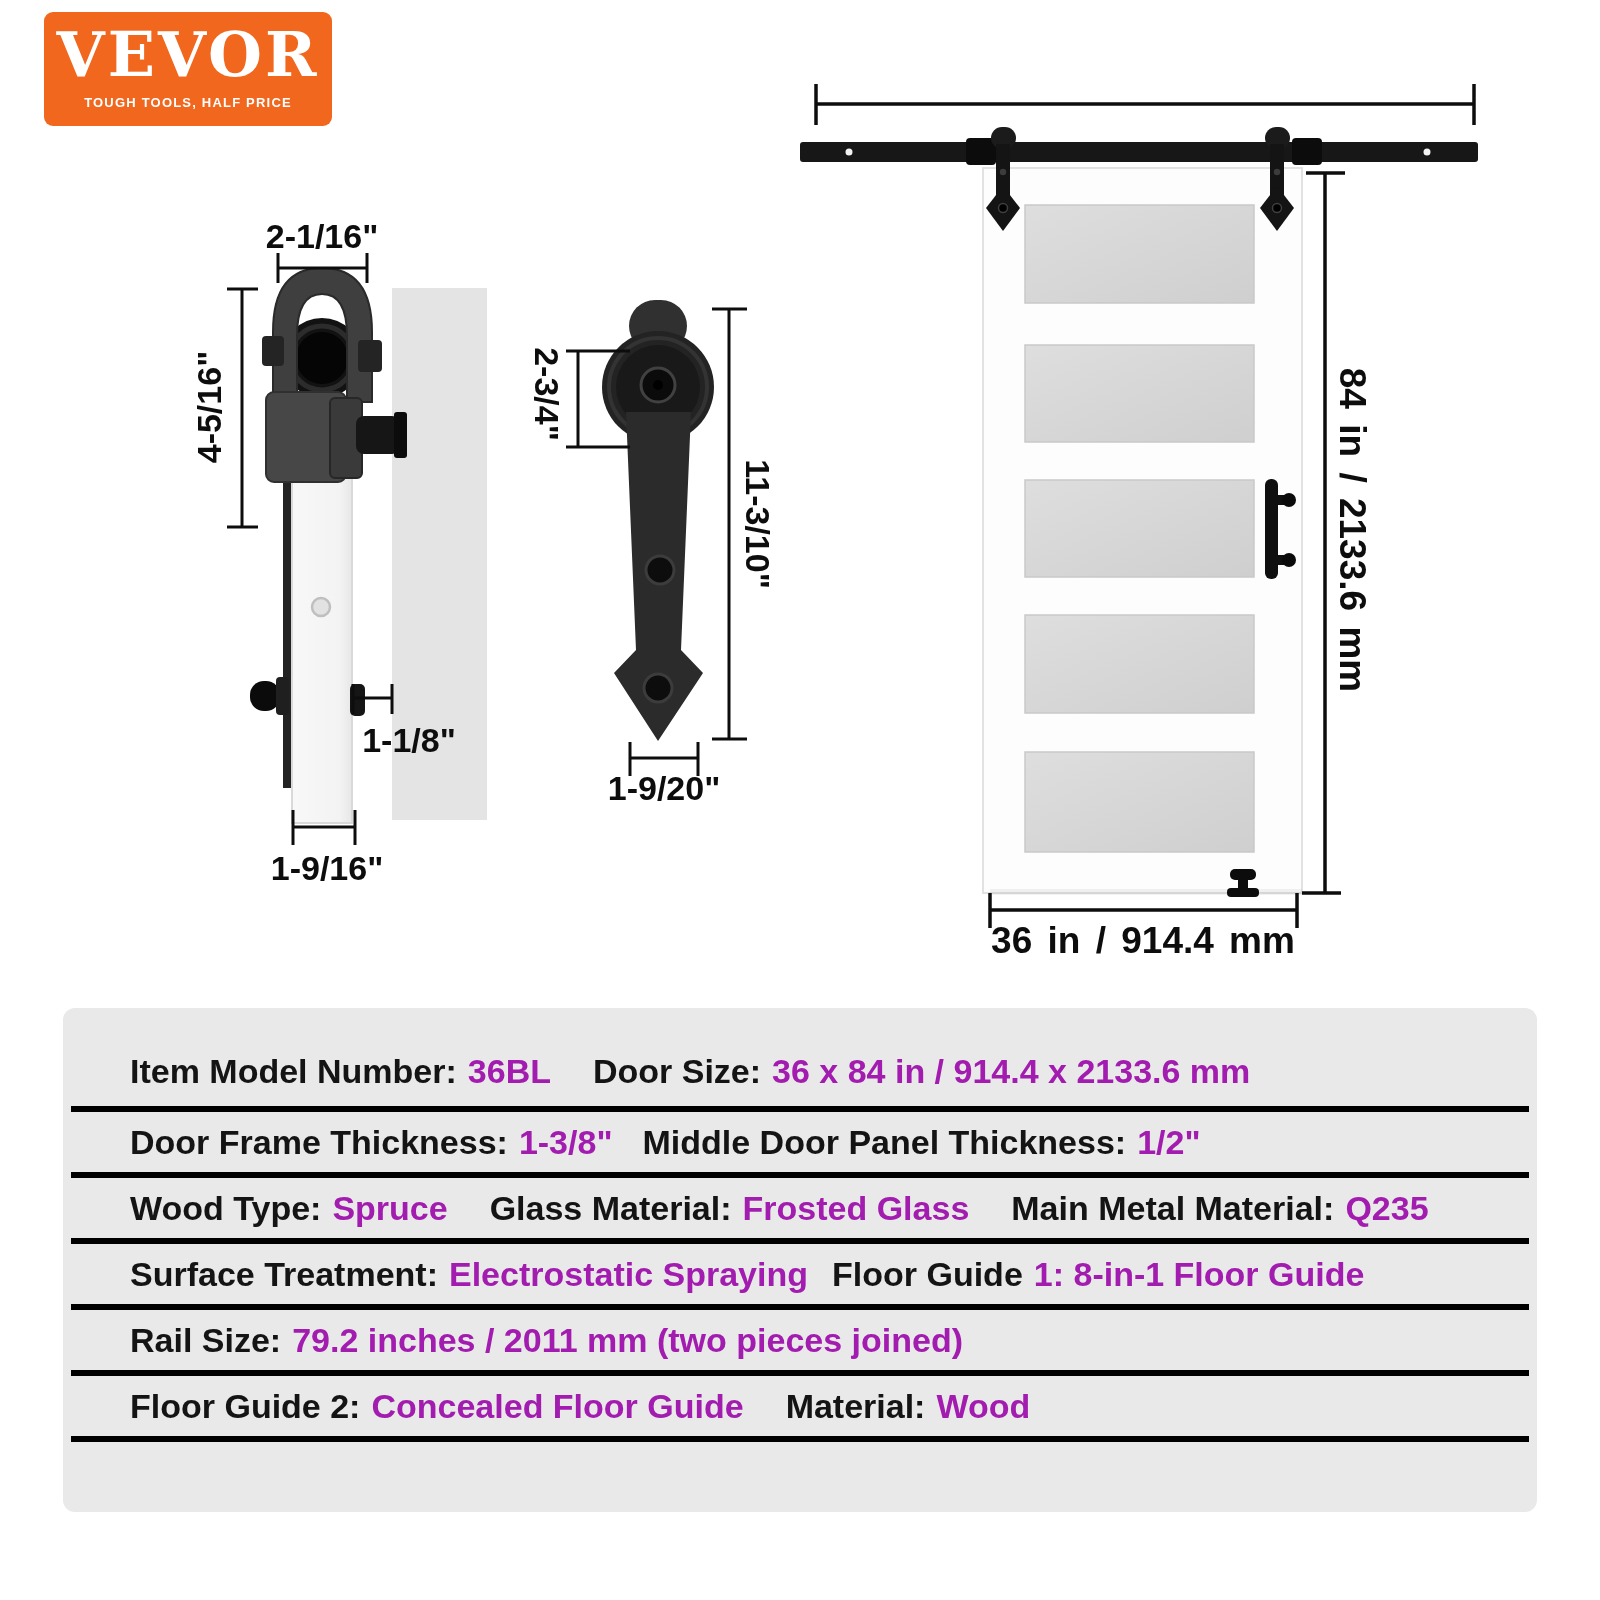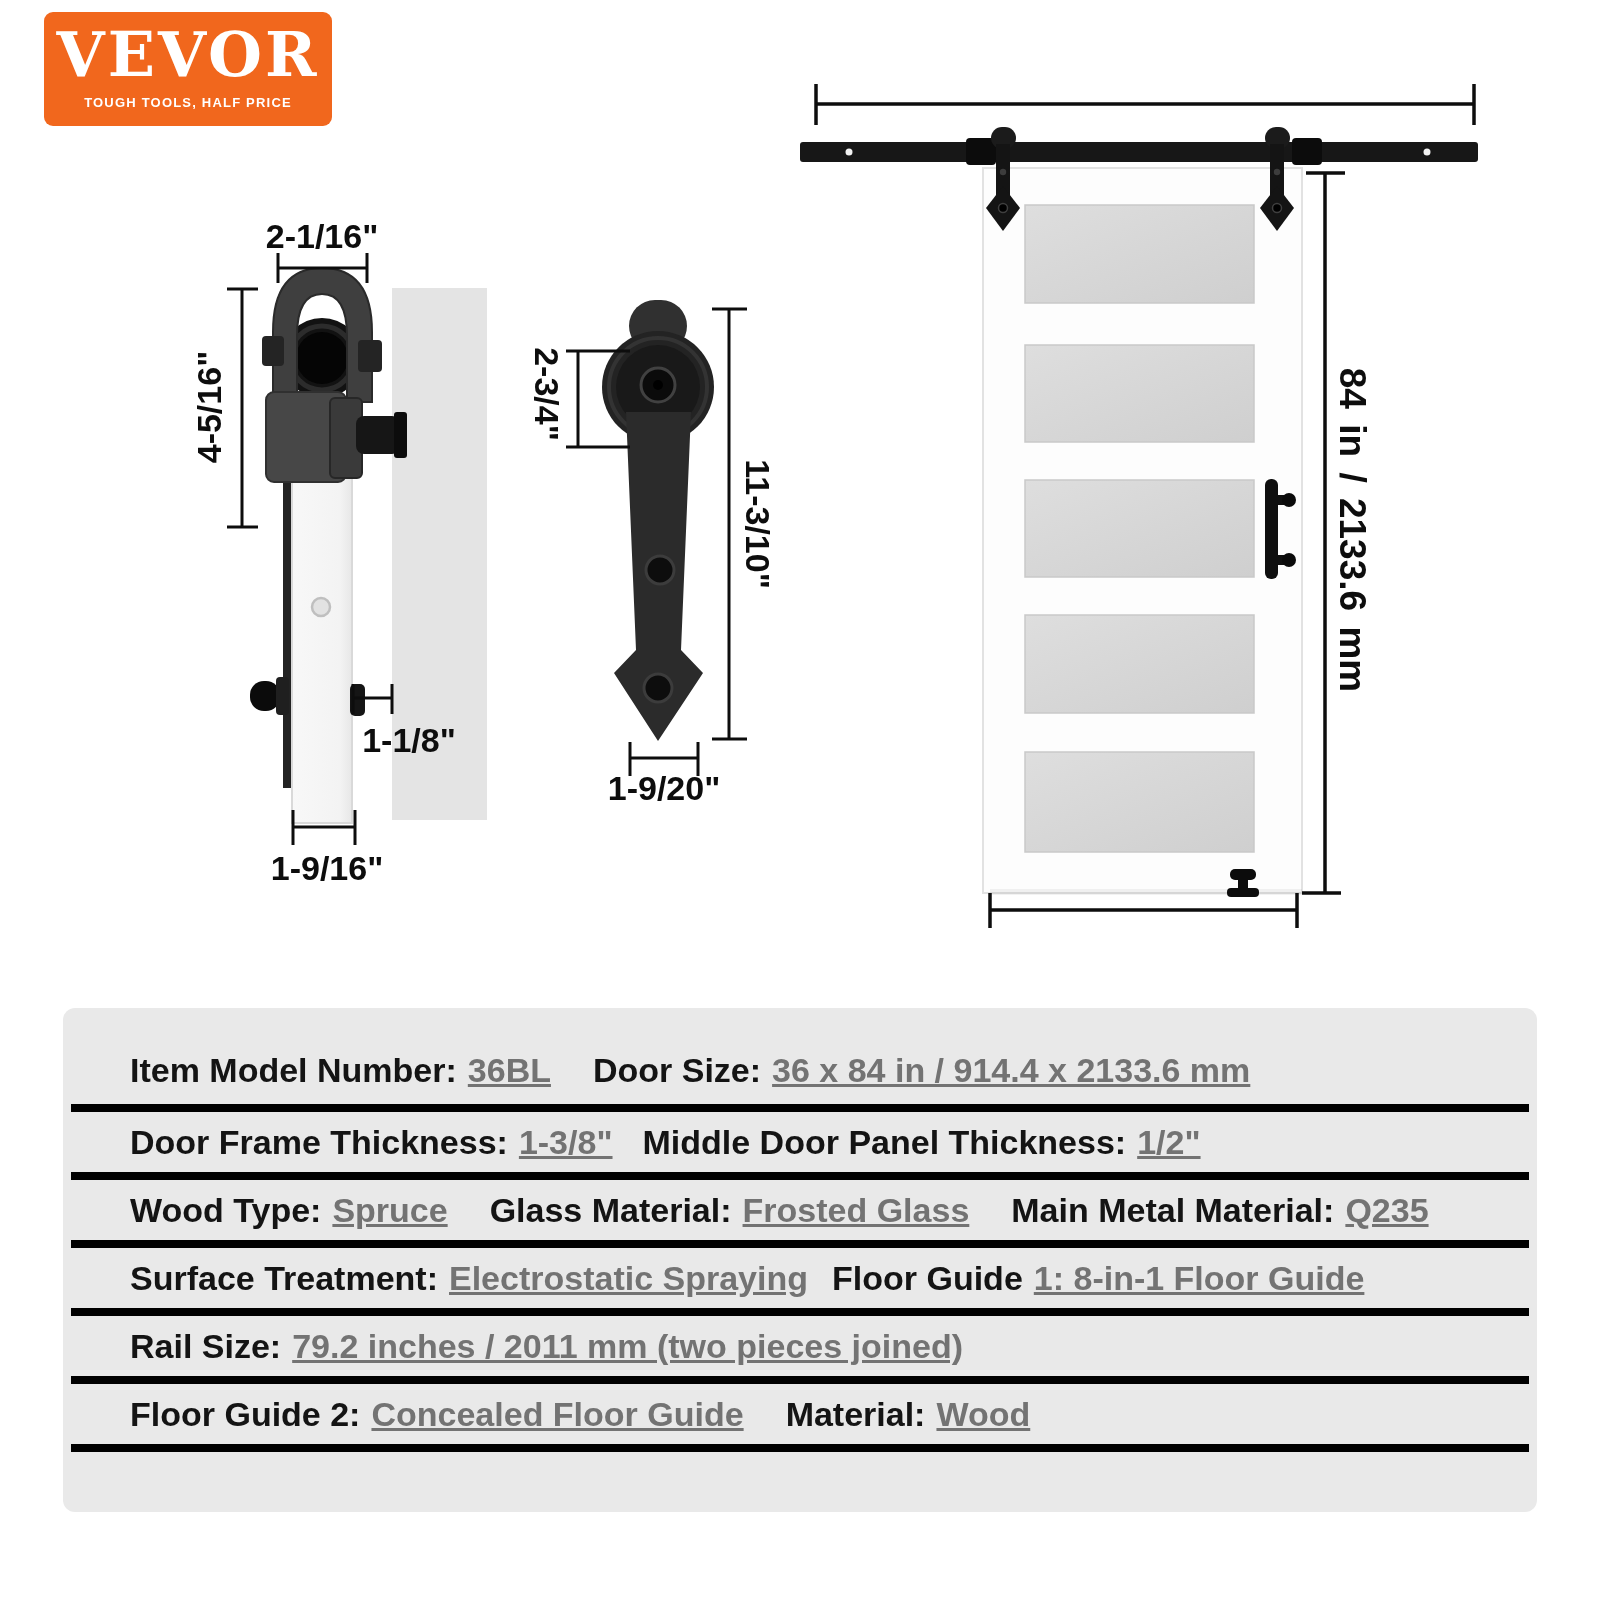--- a/index.html
+++ b/index.html
@@ -16,25 +16,25 @@
        transform:translate(-50%,-50%);font-size:34px;}
   .dim.big{font-size:37px;word-spacing:5px;}
   .dim.rot-cw{transform:translate(-50%,-50%) rotate(90deg);}
   .dim.rot-ccw{transform:translate(-50%,-50%) rotate(-90deg);}
   .dim.big.rot-cw{transform:translate(-50%,-50%) rotate(90deg);}
   svg.scene{position:absolute;left:0;top:0;}
   
   .spec-table{position:absolute;left:63px;top:1008px;width:1474px;height:504px;
               background:#e9e9e9;border-radius:12px;box-sizing:border-box;padding:0 8px;}
   .spec-row{display:flex;align-items:center;height:60px;padding-left:59px;
-            border-bottom:8px solid #000000;font-size:34px;font-weight:bold;white-space:nowrap;}
+            border-bottom:6px solid #000000;font-size:34px;font-weight:bold;white-space:nowrap;}
   .spec-row.first{height:104px;padding-top:28px;box-sizing:border-box;}
   .spec-row.last{border-bottom:none;height:64px;}
   .lbl{color:#141414;margin-right:11px;}
-  .val{color:#737373;margin-right:42px;text-decoration:underline;}
+  .val{color:#a21caf;margin-right:42px;}
   .val:last-child{margin-right:0;}
 </style>
 </head>
 <body>
 
 <div class="canvas">
 
   <div class="logo" style="background:#F1671D;">
     <div class="logo-word">VEVOR</div>
     <div class="logo-tag">TOUGH TOOLS, HALF PRICE</div>
@@ -187,20 +187,21 @@
       <line x1="712" y1="739" x2="747" y2="739"></line>
     </g>
     <g stroke="#0d0d0d" stroke-width="3">
       <line x1="630" y1="758" x2="698" y2="758"></line>
       <line x1="630" y1="742" x2="630" y2="776"></line>
       <line x1="698" y1="742" x2="698" y2="776"></line>
     </g>
   </svg>
 
   <div class="dim big rot-cw" style="left:1352px;top:530px;">84 in / 2133.6 mm</div>
+  <div class="dim big" style="left:1143px;top:941px;">36 in / 914.4 mm</div>
 
   <div class="dim" style="left:322px;top:236px;">2-1/16"</div>
   <div class="dim rot-ccw" style="left:209px;top:407px;">4-5/16"</div>
   <div class="dim" style="left:409px;top:740px;">1-1/8"</div>
   <div class="dim" style="left:327px;top:868px;">1-9/16"</div>
 
   <div class="dim rot-cw" style="left:546px;top:394px;">2-3/4"</div>
   <div class="dim rot-cw" style="left:757px;top:524px;">11-3/10"</div>
   <div class="dim" style="left:664px;top:788px;">1-9/20"</div>
 

